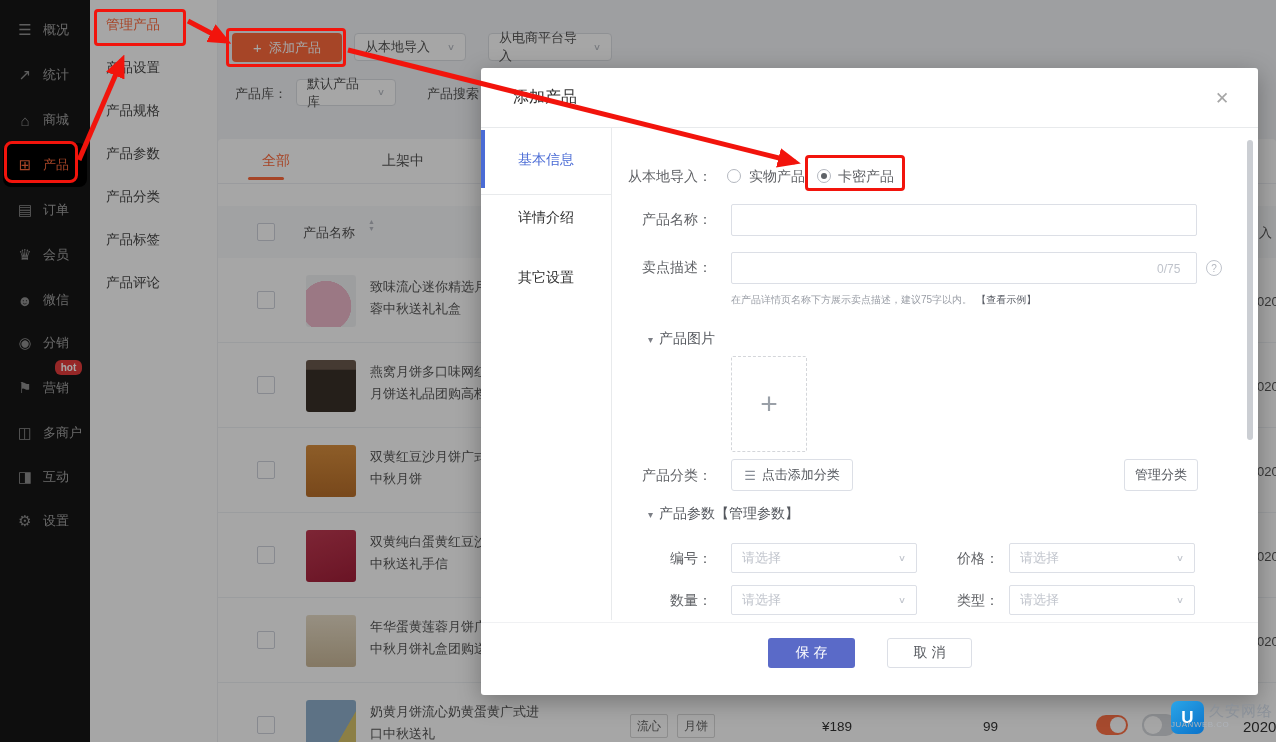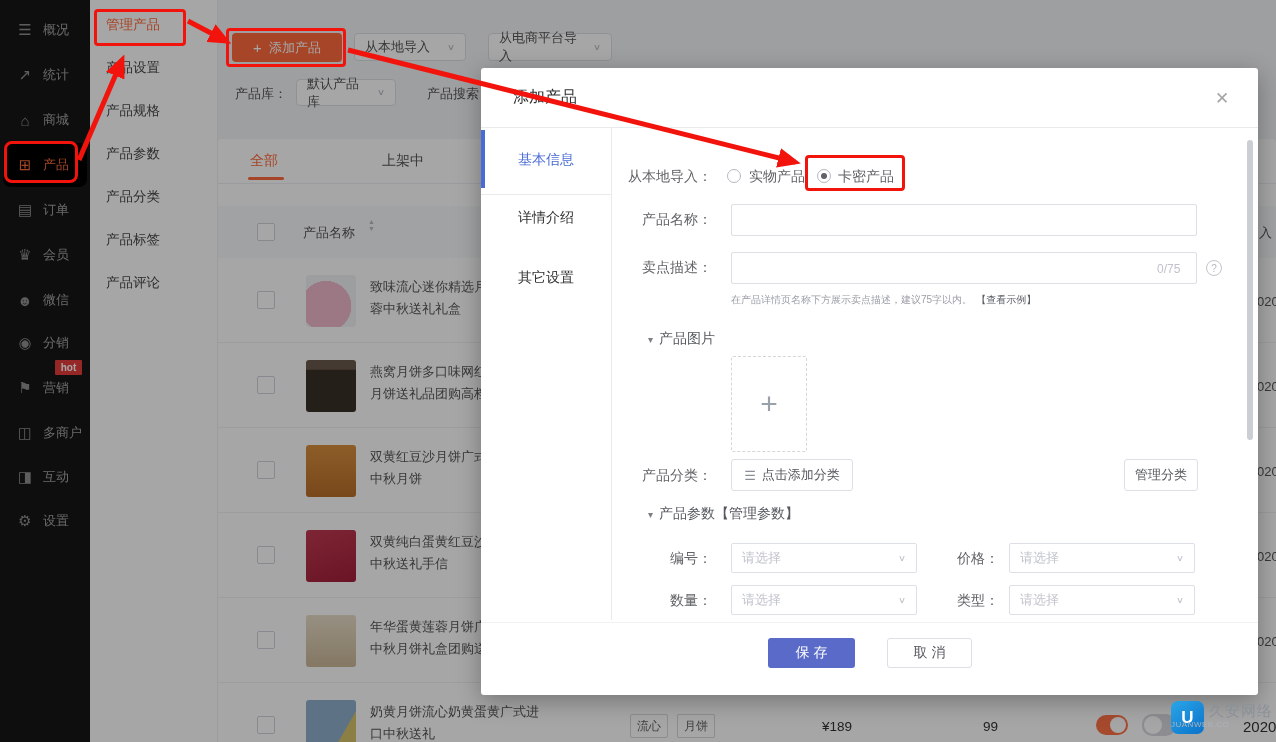--- a/index.html
+++ b/index.html
@@ -8,21 +8,21 @@
   .ab{position:absolute;}
 
   
   .sidebar{left:0;top:0;width:90px;height:742px;background:#161616;z-index:1;}
   .snav{position:absolute;left:3px;width:84px;height:44px;display:flex;align-items:center;padding-left:13px;cursor:pointer;}
   .snav .ic{width:18px;font-size:15px;color:#8f8f8f;text-align:center;}
   .snav .tx{margin-left:9px;font-size:13px;color:#a3a3a3;white-space:nowrap;}
   .snav.active{background:#000;border-radius:8px;}
   .snav.active .ic,.snav.active .tx{color:#ff6a3c;}
   .hotbadge{left:55px;top:360px;width:27px;height:15px;background:#e63c3c;color:#fff;font-size:10px;font-weight:bold;
-    border-radius:1px;display:flex;align-items:center;justify-content:center;z-index:2;}
+    border-radius:6px;display:flex;align-items:center;justify-content:center;z-index:2;}
 
   
   .submenu{left:90px;top:0;width:128px;height:742px;background:#ffffff;z-index:1;border-right:1px solid #eef0f3;}
   .mnav{position:absolute;left:16px;height:20px;font-size:13.5px;color:#474747;white-space:nowrap;cursor:pointer;}
   .mnav.active{color:#ff6a3c;}
 
   
   .content{left:218px;top:0;width:1058px;height:742px;background:#f3f5f7;}
   .btn-orange{background:#ff6a3c;color:#fff;border-radius:4px;display:flex;align-items:center;justify-content:center;
     font-size:13px;cursor:pointer;}
@@ -201,21 +201,21 @@
     <span class="chev">∨</span>
   </div>
   <div class="ab flabel" style="left:235px;top:85px">产品库：</div>
   <div class="ab drop" style="left:296px;top:79px;width:100px;height:27px">
     <span>默认产品库</span>
     <span class="chev">∨</span>
   </div>
   <div class="ab flabel" style="left:427px;top:85px">产品搜索：</div>
 
   <div class="ab card">
-    <div class="ltab active" style="left:32px;top:13px">全部</div>
+    <div class="ltab active" style="left:44px;top:13px">全部</div>
     <div class="ltab-line"></div>
     <div class="ltab" style="left:164px;top:13px">上架中</div>
     <div class="tabs-divider"></div>
 
     <div class="thead">
       <span class="cb" style="left:39px;top:17px"></span>
       <span class="hname">产品名称</span>
       <span class="sorter">
         <span>▲</span>
         <span>▼</span>

